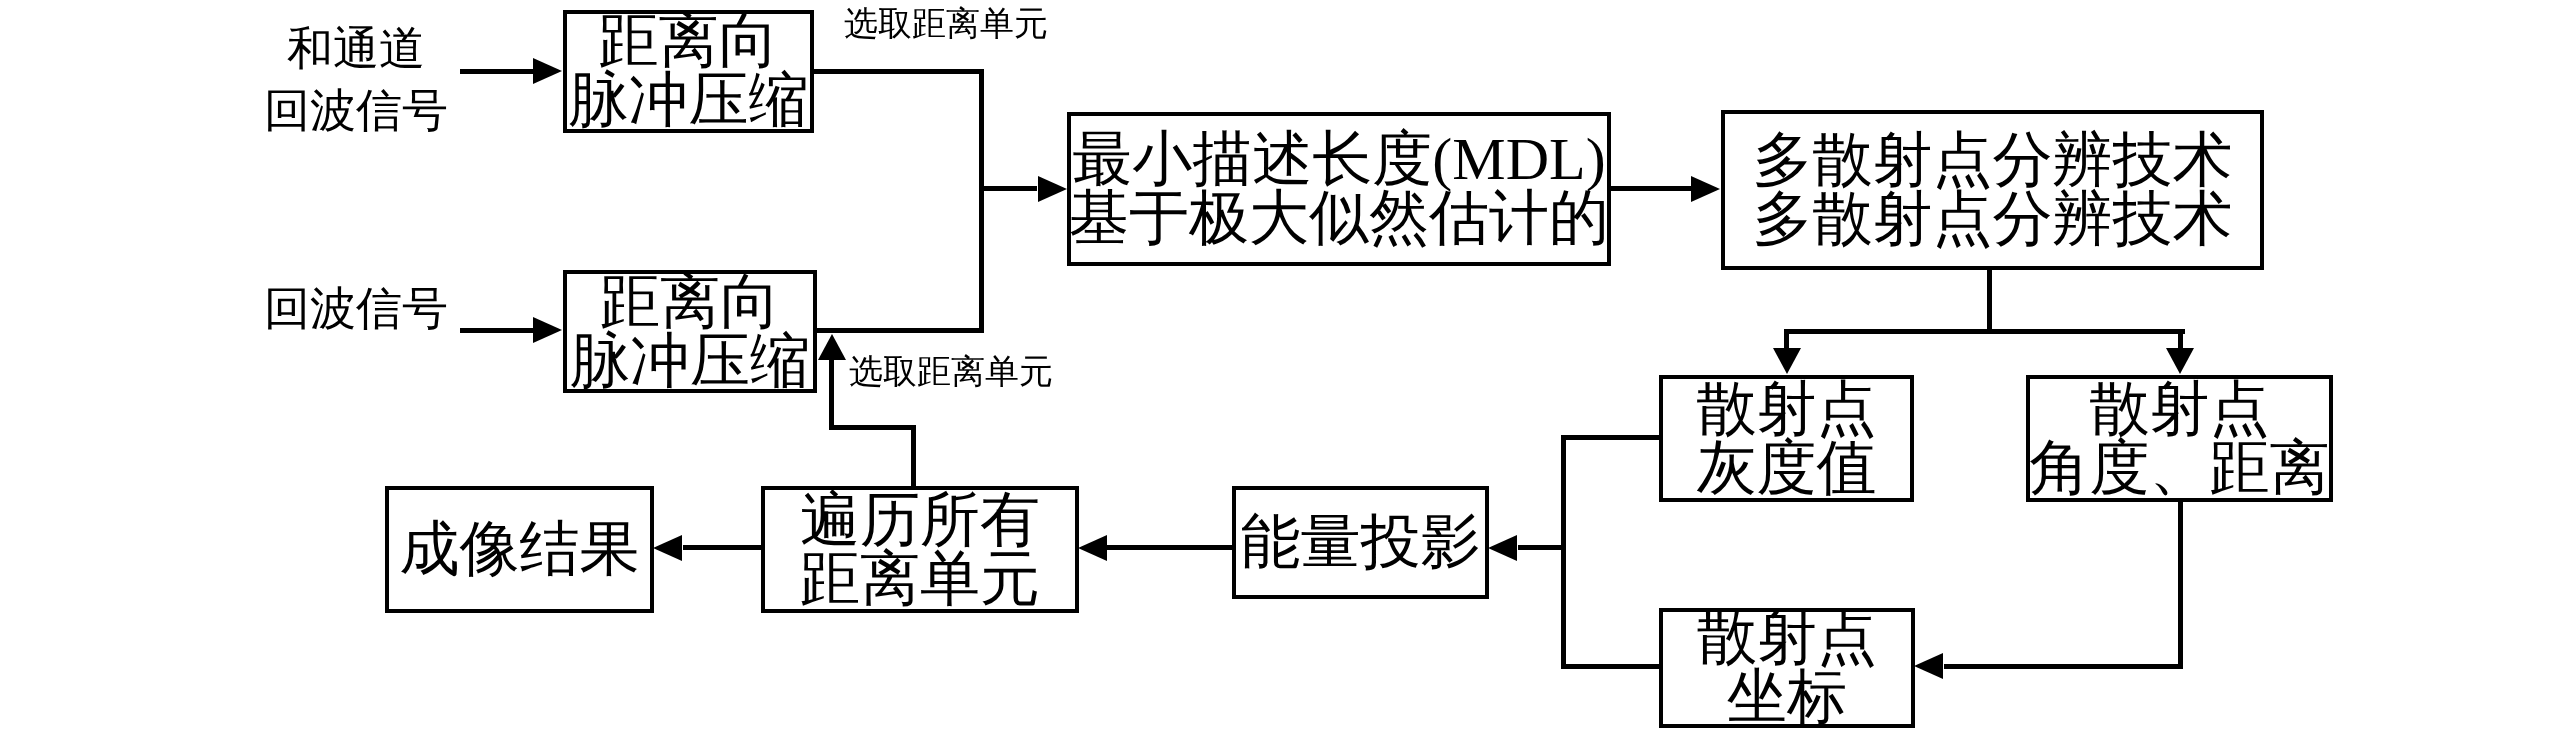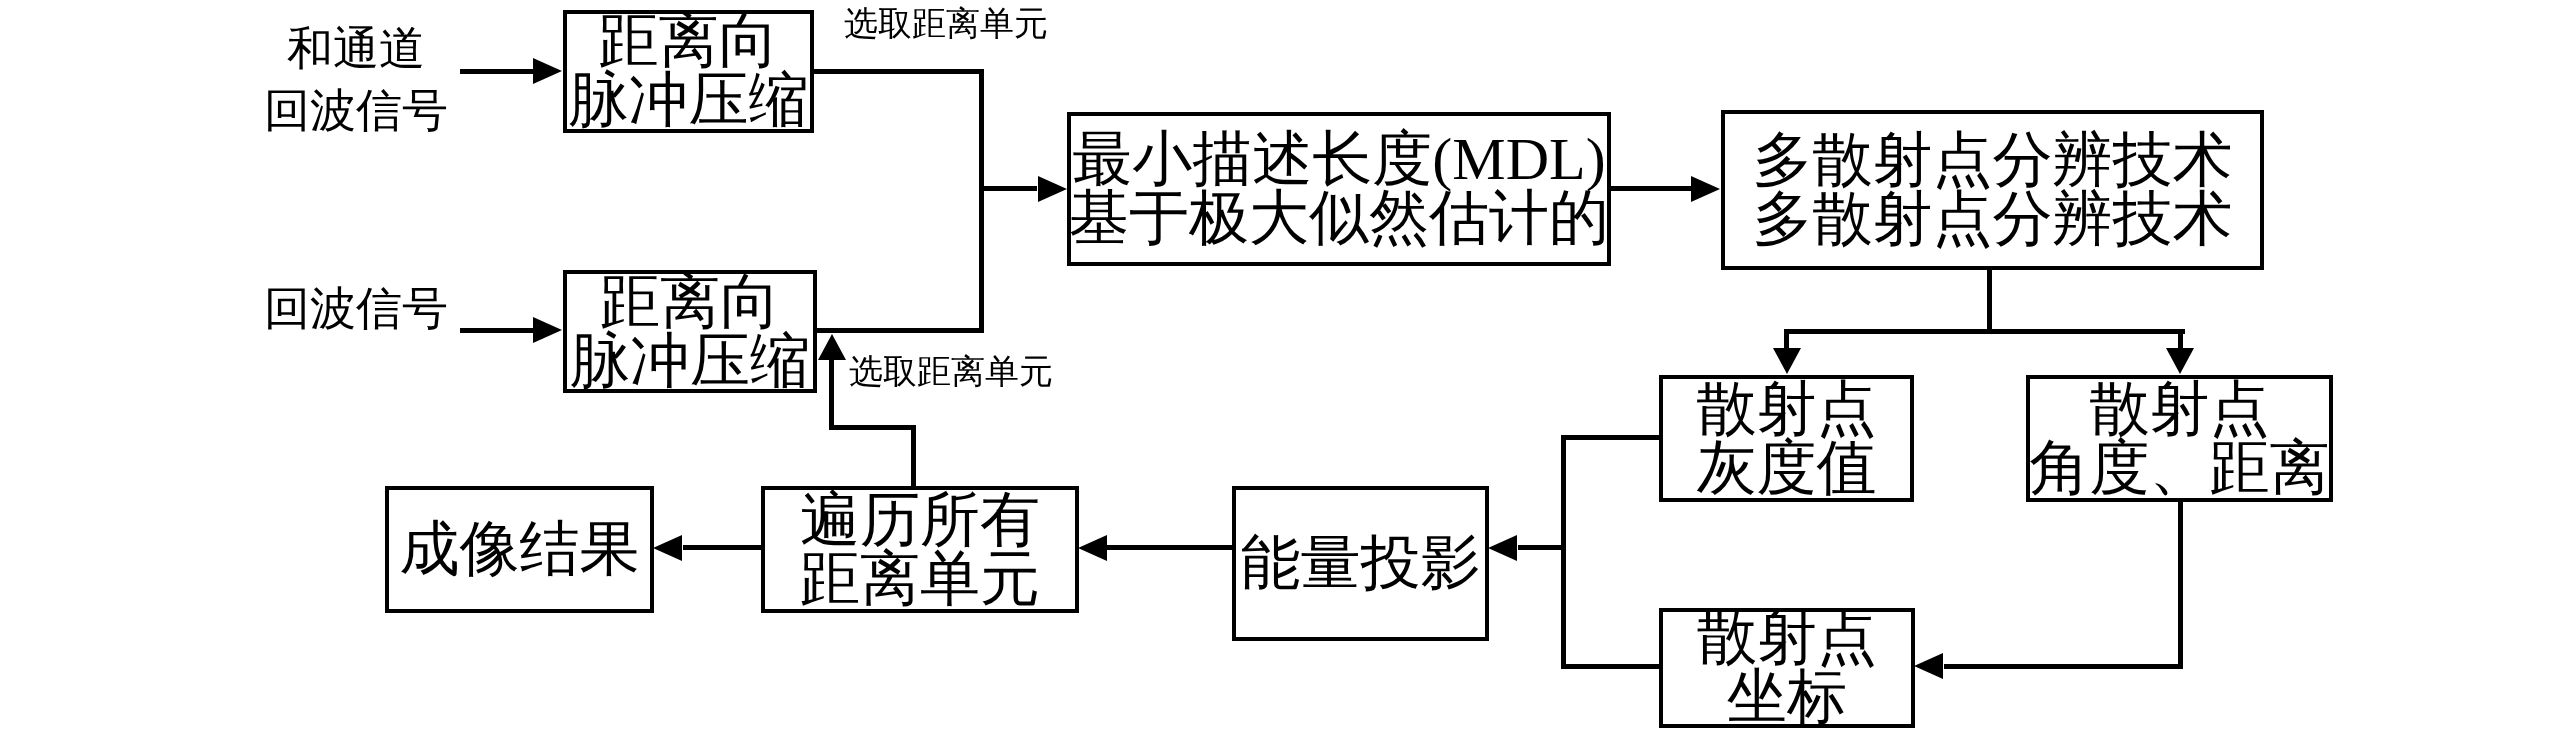--- a/index.html
+++ b/index.html
@@ -96,21 +96,21 @@
     <span>灰度值</span>
   </div>
   <div class="node" style="left:2026px;top:375px;width:307px;height:127px;">
     <span>散射点</span>
     <span>角度、距离</span>
   </div>
   <div class="node" style="left:1659px;top:608px;width:256px;height:120px;">
     <span>散射点</span>
     <span>坐标</span>
   </div>
-  <div class="node" style="left:1232px;top:486px;width:257px;height:155px;">
+  <div class="node" style="left:1232px;top:486px;width:257px;height:113px;">
     <span>能量投影</span>
   </div>
   <div class="node" style="left:761px;top:486px;width:318px;height:127px;">
     <span>遍历所有</span>
     <span>距离单元</span>
   </div>
   <div class="node" style="left:385px;top:486px;width:269px;height:127px;">
     <span>成像结果</span>
   </div>
 

